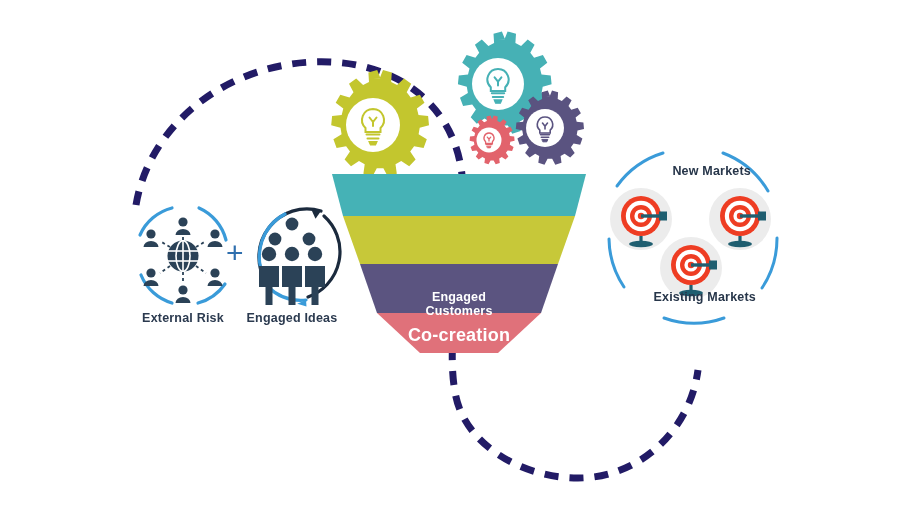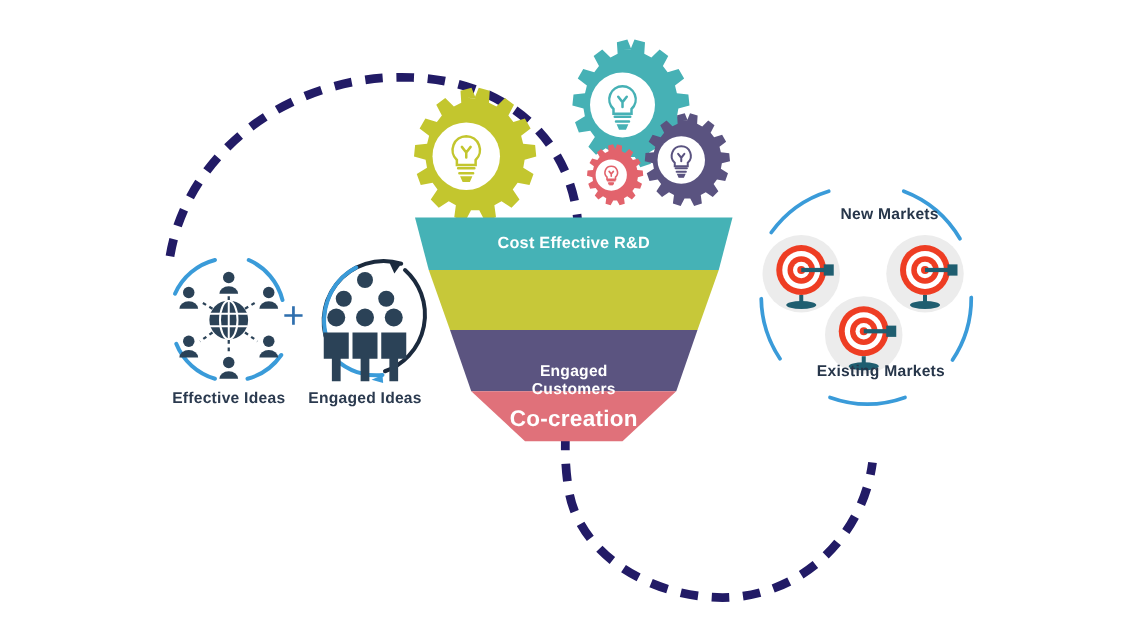--- a/index.html
+++ b/index.html
@@ -89,21 +89,20 @@
     </g>
   </svg>
 
   <svg class="layer" viewBox="0 0 914 514">
     <polygon points="332,174 586,174 575,216 343,216" fill="#45b2b6"></polygon>
     <polygon points="343,216 575,216 558,264 360,264" fill="#c7c839"></polygon>
     <polygon points="360,264 558,264 541,313 377,313" fill="#5b5480"></polygon>
     <polygon points="377,313 541,313 498,353 420,353" fill="#e0717a"></polygon>
   </svg>
 
-  <div class="funnel-label" style="left:332px;top:187px;width:254px;font-size:13px;">Cost Effective R&amp;D</div>
 
 
   <div class="funnel-label" style="left:360px;top:274px;width:198px;font-size:12.5px;white-space:pre-line;margin-top:16px;">Engaged
 Customers</div>
 
   <div class="funnel-label" style="left:377px;top:325px;width:164px;font-size:18px;">Co-creation</div>
 
   <svg class="layer" viewBox="0 0 914 514">
 
     <g fill="none" stroke="#3a9bd9" stroke-width="3.2" stroke-linecap="round">
@@ -188,21 +187,21 @@
       </g>
       <g>
         <circle cx="315" cy="254" r="7.2"></circle>
         <path d="M305,266 h20 v21 h-6.5 v18 h-7 v-18 h-6.5 Z"></path>
       </g>
     </g>
   </svg>
 
   <div class="plus" style="left:226px;top:238px;">+</div>
 
-  <div class="side-label" style="left:123px;top:311px;width:120px;">Effective Ideas</div>
+  <div class="side-label" style="left:123px;top:311px;width:120px;">External Risk</div>
   <div class="side-label" style="left:232px;top:311px;width:120px;">Engaged Ideas</div>
 
   <svg class="layer" viewBox="0 0 914 514">
 
     <g fill="none" stroke="#3a9bd9" stroke-width="3" stroke-linecap="round">
       <path d="M617,186 A89,89 0 0 1 663,153"></path>
       <path d="M723,153 A89,89 0 0 1 768,191"></path>
       <path d="M777,238 A89,89 0 0 1 762,288"></path>
       <path d="M724,318 A89,89 0 0 1 664,318"></path>
       <path d="M624,287 A89,89 0 0 1 609,239"></path>

